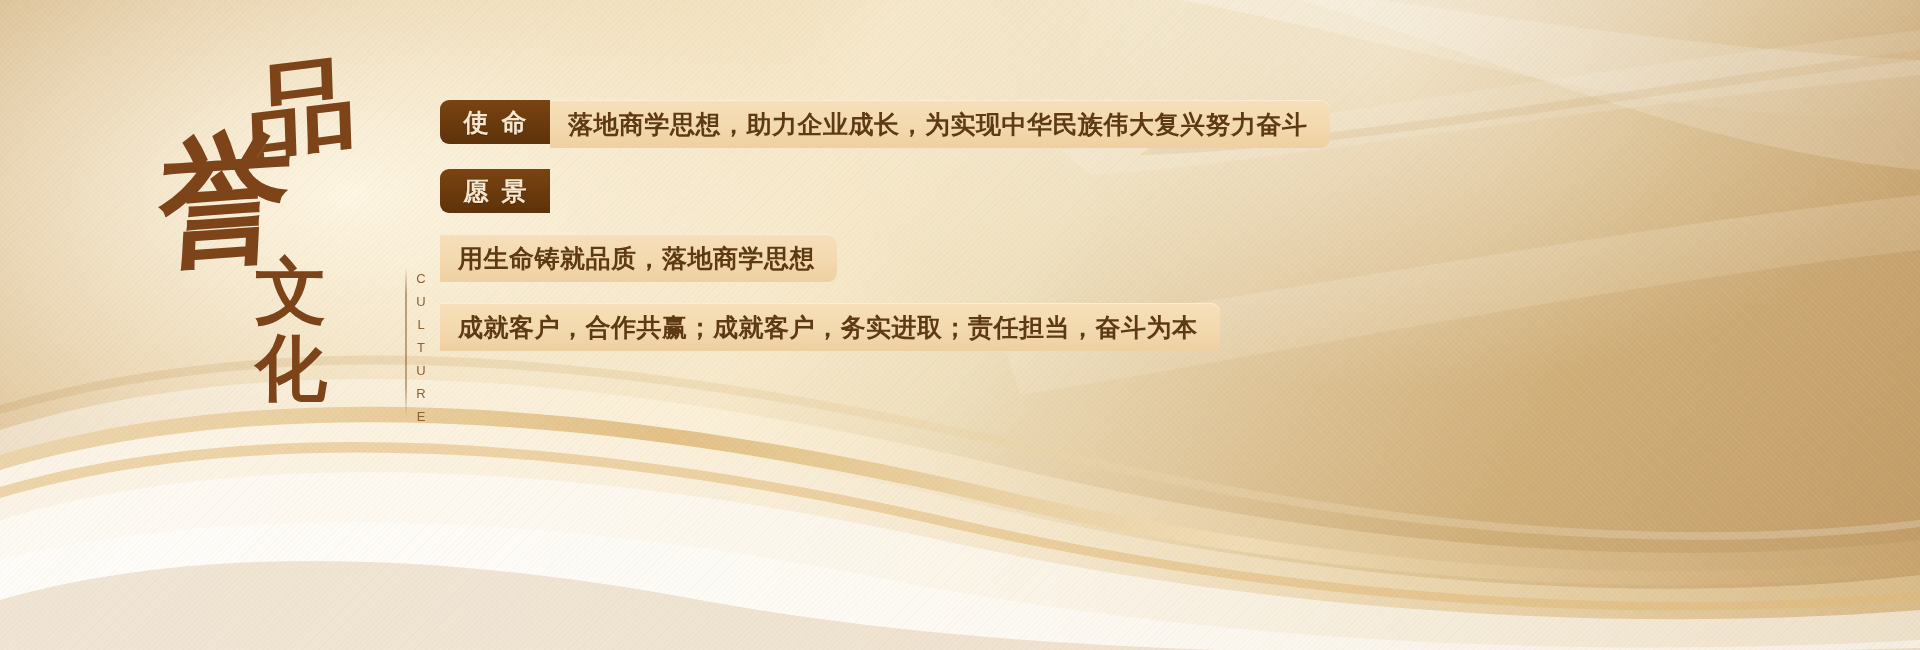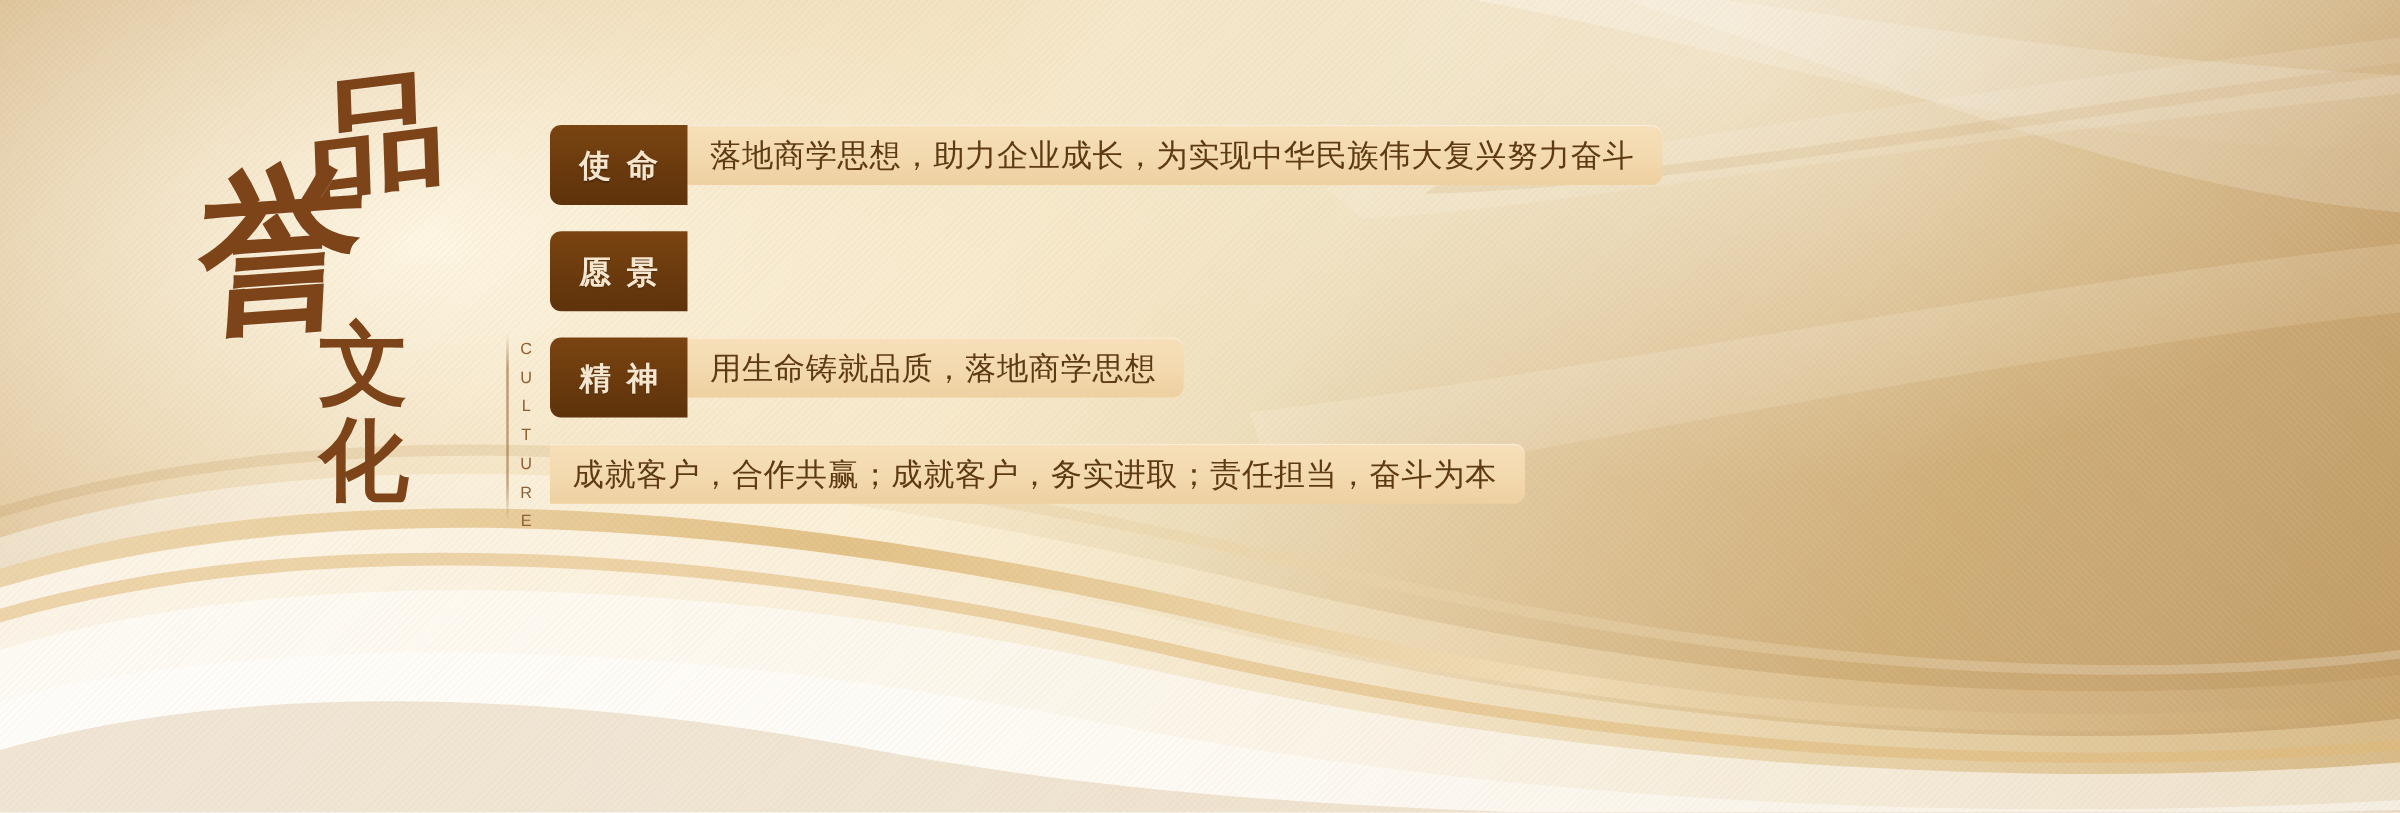--- a/index.html
+++ b/index.html
@@ -78,38 +78,39 @@
   .row{display:flex;align-items:stretch;margin-bottom:21px;}
 
   .badge{
     background:linear-gradient(180deg,#7a4411 0%,#6a3a0d 55%,#5e330b 100%);
     color:#f5e6cf;
     border-radius:9px 0 0 9px;
     font-size:25px;
     font-weight:bold;
     letter-spacing:3px;
     display:flex;align-items:center;justify-content:center;
-    width:110px;height:64px;
+    width:110px;height:44px;
     box-sizing:border-box;
     padding-left:3px;
     text-shadow:0 1px 1px rgba(0,0,0,0.25);
     flex:none;
     position:relative;z-index:2;
   }
   .content{
     background:linear-gradient(180deg,#f6dfba 0%,#f3d9ae 55%,#eed0a1 100%);
     color:#5d3a14;
     border-radius:0 9px 9px 0;
     font-size:25px;
     display:flex;align-items:center;
     height:48px;box-sizing:border-box;
     padding:0 22px 0 18px;
     white-space:nowrap;
     letter-spacing:0.5px;
     box-shadow:inset 0 1px 0 rgba(255,255,255,0.45);
+    font-weight:bold;
   }
 </style>
 </head>
 <body>
 
 <div class="banner">
 
   <svg class="waves" width="1920" height="650" viewBox="0 0 1920 650" preserveAspectRatio="none">
     <defs>
       <linearGradient id="wg1" x1="0" y1="0" x2="1" y2="0">
@@ -193,21 +194,20 @@
     <div class="row">
       <div class="badge">使 命</div>
       <div class="content">落地商学思想，助力企业成长，为实现中华民族伟大复兴努力奋斗</div>
     </div>
 
     <div class="row">
       <div class="badge">愿 景</div>
     </div>
 
     <div class="row">
-      <div class="badge">精 神</div>
       <div class="content">用生命铸就品质，落地商学思想</div>
     </div>
 
     <div class="row">
       <div class="content">成就客户，合作共赢；成就客户，务实进取；责任担当，奋斗为本</div>
     </div>
 
   </div>
 </div>
 

